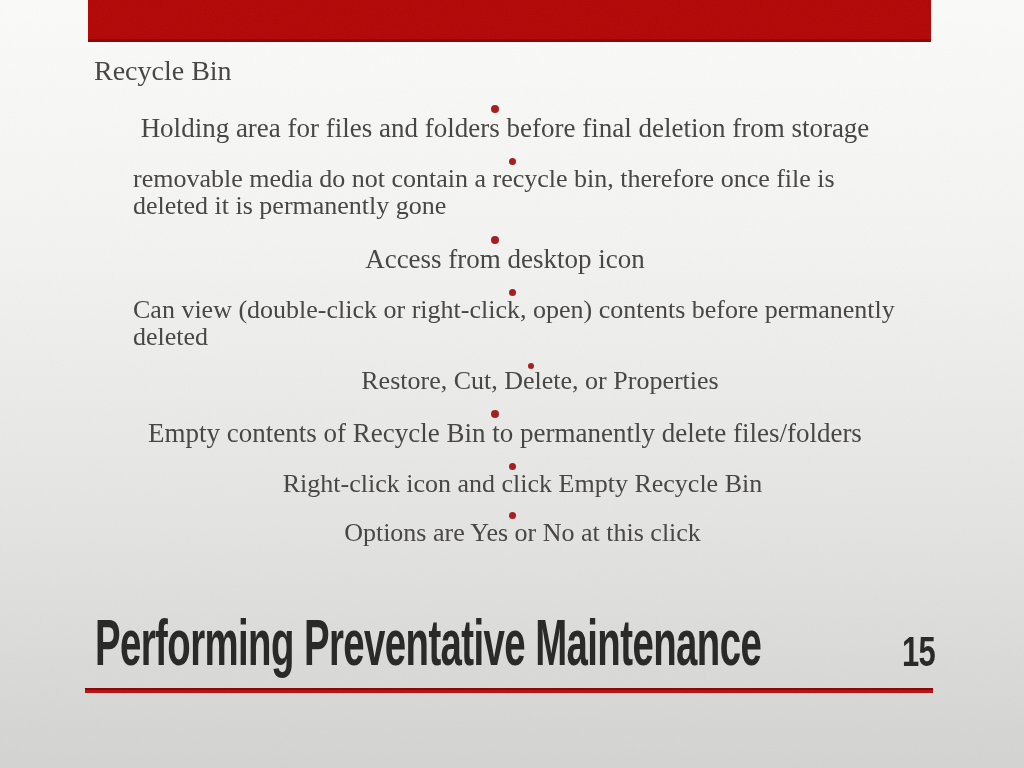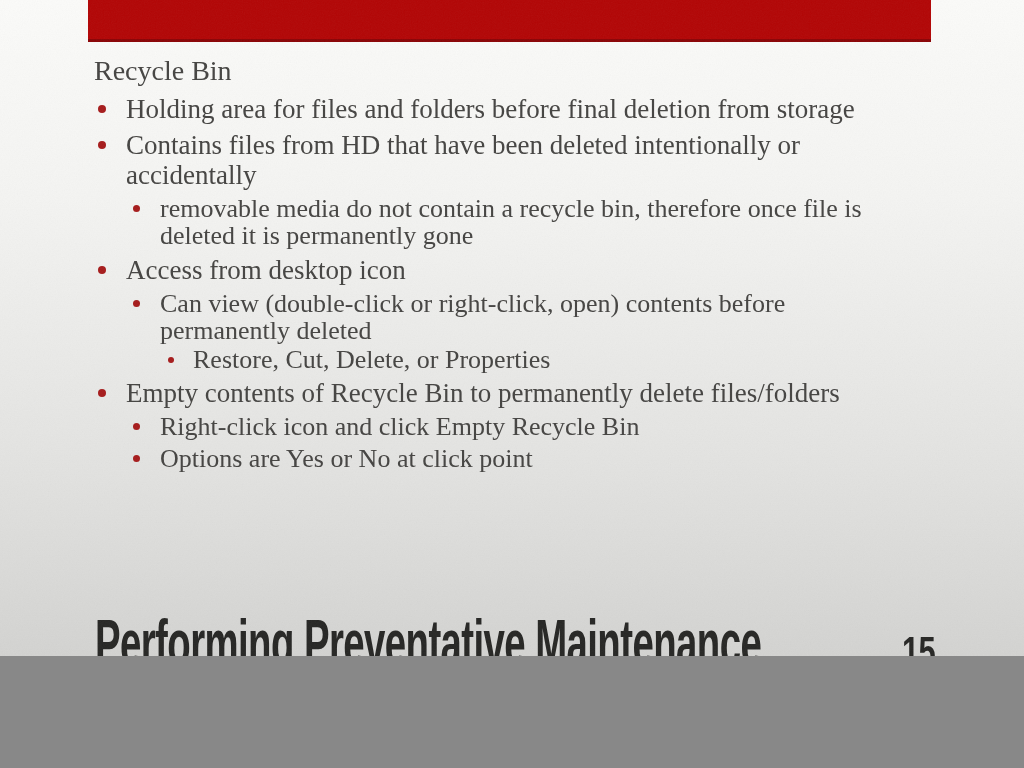--- a/index.html
+++ b/index.html
@@ -1,36 +1,36 @@
 <!DOCTYPE html>
 <html><head>
 <meta charset="utf-8">
 <style>
   html,body{margin:0;padding:0;background:#888;}
   .slide{
     position:relative;
-    width:1024px;height:656px;
+    width:1024px;height:768px;
     overflow:hidden;
     background:linear-gradient(180deg,#fbfbf9 0%,#f4f4f2 30%,#e4e4e2 68%,#d3d3d1 100%);
     font-family:"Liberation Serif", serif;
   }
   .grain{position:absolute;left:0;top:0;width:1024px;height:768px;pointer-events:none;}
   .top-bar{
     position:absolute;left:88px;top:0;width:843px;height:39px;
     background:var(--accent-red,#b20505);
     border-bottom:3px solid var(--accent-red-dark,#8a0305);
   }
   .content{
     position:absolute;left:94px;top:54px;width:818px;
     color:var(--body-text,#454442);
   }
   .heading{
     font-size:28px;line-height:34px;margin:0 0 4px 0;font-weight:normal;
   }
-  .item{display:flex;align-items:flex-start;}
+  .item{display:flex;align-items:center;flex-direction:column;}
   .item .bullet{
     flex:0 0 auto;border-radius:50%;
     background:var(--bullet-red,#a61b1b);
   }
   .item .txt{flex:1 1 auto;}
   .lvl1{margin-left:4px;margin-top:6px;font-size:27px;line-height:30px;}
   .lvl1 .bullet{width:8px;height:8px;margin:11px 20px 0 0;}
   .lvl2{margin-left:39px;margin-top:5px;font-size:26px;line-height:27px;}
   .lvl2 .bullet{width:7px;height:7px;margin:10px 20px 0 0;}
   .lvl3{margin-left:74px;margin-top:4px;font-size:26px;line-height:24px;}
@@ -62,24 +62,20 @@
 
   <div class="top-bar"></div>
 
   <div class="content">
     <p class="heading">Recycle Bin</p>
     <div>
         <div class="item lvl1">
           <span class="bullet"></span>
           <span class="txt">Holding area for files and folders before final deletion from storage</span>
         </div>
-        <div class="item lvl1">
-          <span class="bullet"></span>
-          <span class="txt">Contains files from HD that have been deleted intentionally or accidentally</span>
-        </div>
         <div class="item lvl2">
           <span class="bullet"></span>
           <span class="txt">removable media do not contain a recycle bin, therefore once file is deleted it is permanently gone</span>
         </div>
         <div class="item lvl1">
           <span class="bullet"></span>
           <span class="txt">Access from desktop icon</span>
         </div>
         <div class="item lvl2">
           <span class="bullet"></span>
@@ -92,21 +88,21 @@
         <div class="item lvl1">
           <span class="bullet"></span>
           <span class="txt">Empty contents of Recycle Bin to permanently delete files/folders</span>
         </div>
         <div class="item lvl2">
           <span class="bullet"></span>
           <span class="txt">Right-click icon and click Empty Recycle Bin</span>
         </div>
         <div class="item lvl2">
           <span class="bullet"></span>
-          <span class="txt">Options are Yes or No at click point</span>
+          <span class="txt">Options are Yes or No at this click</span>
         </div>
       </div>
   </div>
 
   <div class="footer-title">Performing Preventative Maintenance</div>
   <div class="slide-number">15</div>
   <div class="red-line"></div>
 
   <svg class="grain" width="1024" height="768" xmlns="http://www.w3.org/2000/svg">
     <filter id="grainF">

